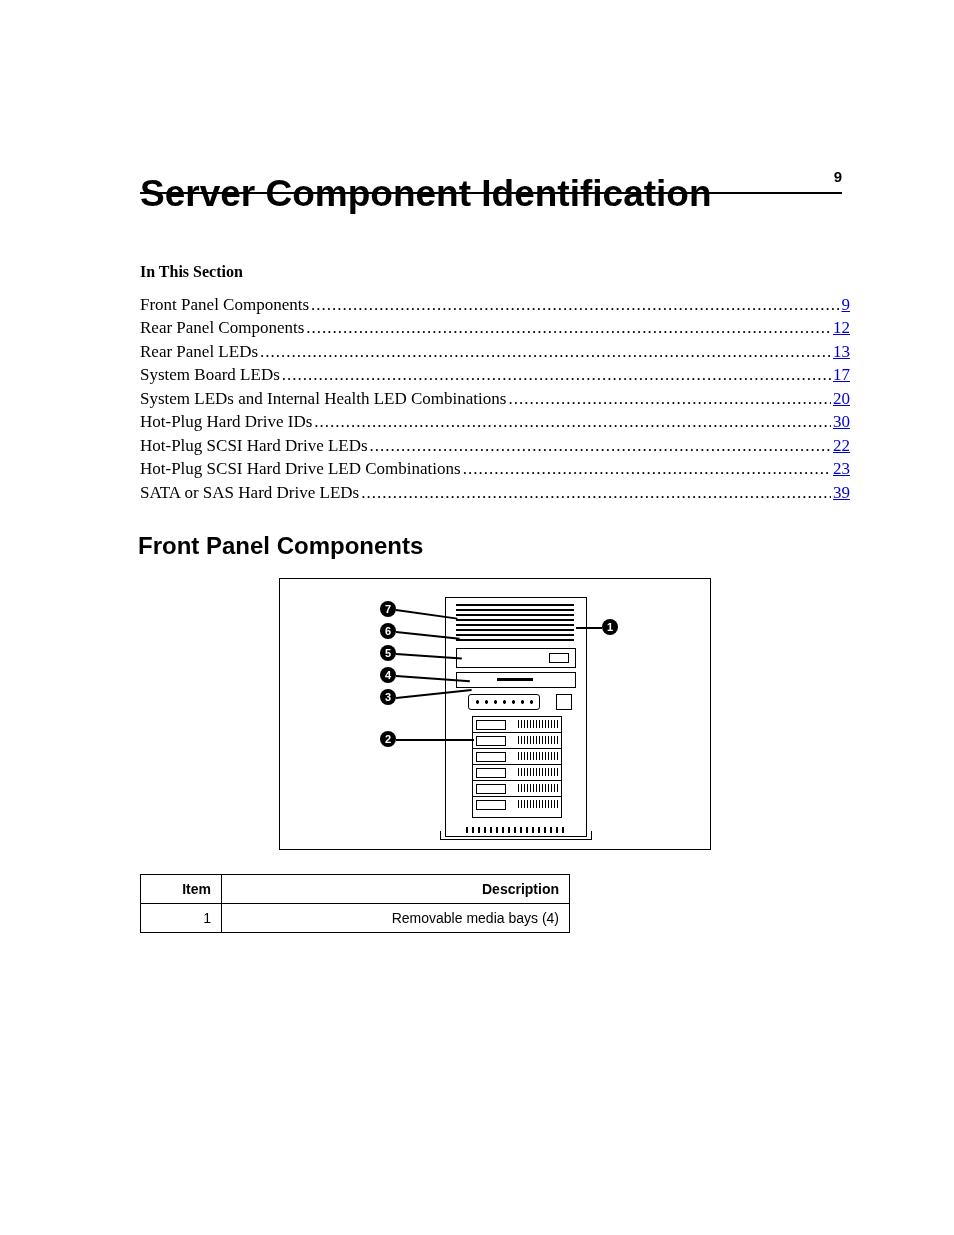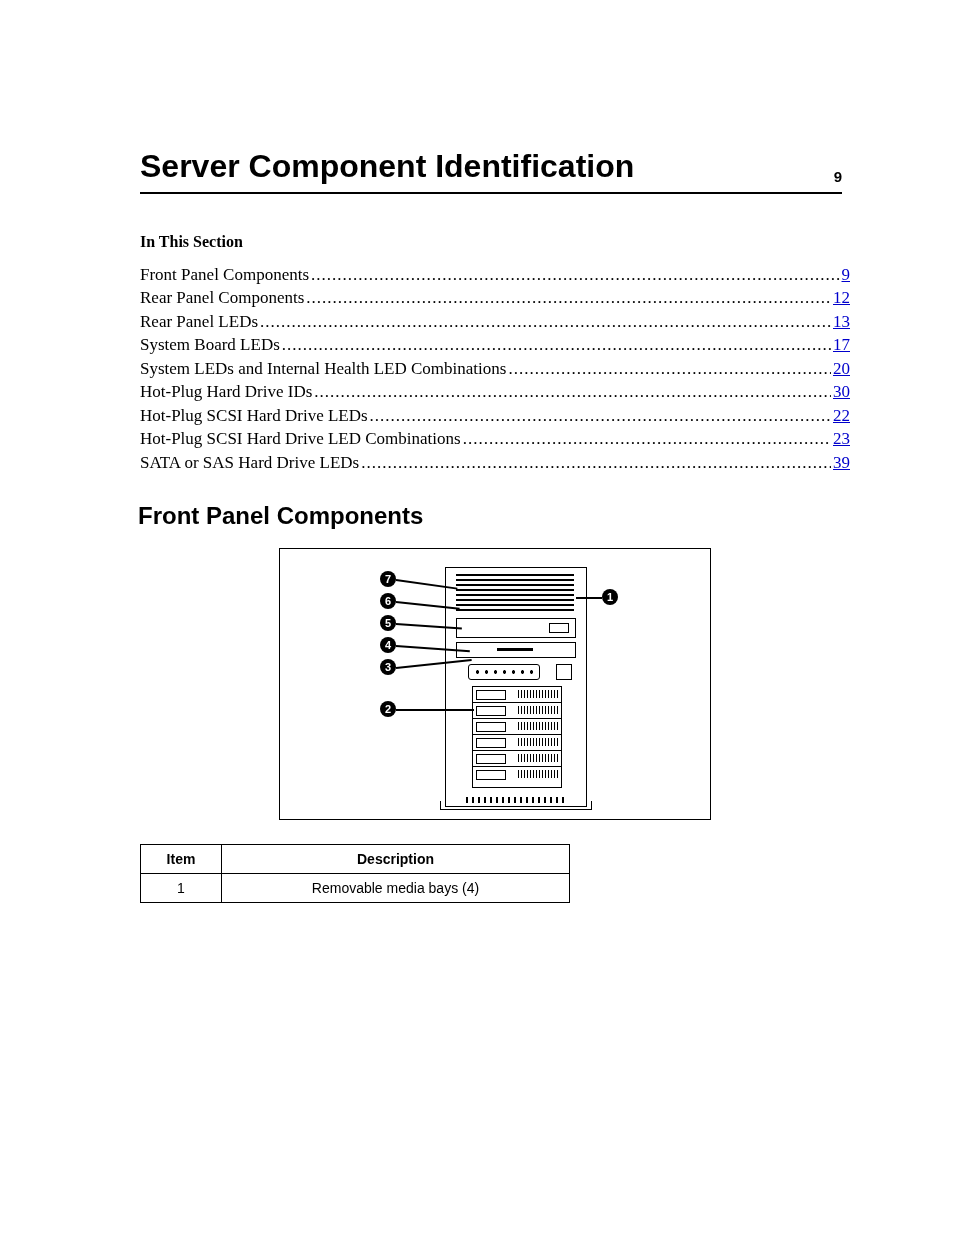--- a/index.html
+++ b/index.html
@@ -1,30 +1,30 @@
 <!DOCTYPE html>
 <html><head>
 <meta charset="utf-8">
 <style>
 html,body{margin:0;padding:0;background:#fff;font-family:"Times New Roman",Times,serif;color:#000}
 .page{width:954px;height:1235px;position:relative;box-sizing:border-box;padding:60px 104px 60px 140px}
 .pnum{position:absolute;top:168px;right:112px;font-family:Arial,Helvetica,sans-serif;font-weight:bold;font-size:15px}
 .hr{position:absolute;top:192px;left:140px;right:112px;border-top:2px solid #000;height:0}
-.h1{font-family:Arial,Helvetica,sans-serif;font-weight:bold;font-size:32px;margin-top:88px;margin-bottom:48px}
+.h1{font-family:Arial,Helvetica,sans-serif;font-weight:bold;font-size:37px;margin-top:113px;margin-bottom:48px}
 .h3{font-family:Liberation Serif, serif;font-weight:bold;font-size:16px;margin-bottom:12px}
 .toc{font-family:"Times New Roman",Times,serif;font-size:17px;line-height:1.38;margin-bottom:28px}
 .toc-row{display:flex;align-items:baseline;white-space:nowrap}
 .toc-label{flex:0 0 auto}
 .toc-dots{flex:1 1 auto;overflow:hidden;letter-spacing:1px;color:#000;margin:0 2px}
 .toc-dots::after{content:"....................................................................................................................................................................................................";}
 .toc-link{flex:0 0 auto;color:#0000cc;text-decoration:underline}
 .h2{font-family:Arial,Helvetica,sans-serif;font-weight:bold;font-size:24px;margin:8px 0 18px -2px}
 .figwrap{width:430px;margin:0 auto 24px;border:1.5px solid #000;position:relative;height:270px;background:#fff;overflow:hidden}
 .table{border-collapse:collapse;width:430px;font-family:Arial,Helvetica,sans-serif;font-size:14px}
-.table th,.table td{border:1px solid #000;padding:6px 10px;text-align:center}
+.table th,.table td{border:1px solid #000;padding:6px 10px;text-align:right}
 .table th{font-weight:bold}
 .callout{position:absolute;width:16px;height:16px;border-radius:50%;background:#000;color:#fff;font:bold 11px/16px Arial,Helvetica,sans-serif;text-align:center}
 .lead{position:absolute;background:#000;height:1.5px;transform-origin:left center}
 .tower{position:absolute;left:165px;top:18px;width:140px;height:238px;border:1.5px solid #000;background:#fff}
 .tower .base{position:absolute;left:-6px;right:-6px;bottom:-4px;height:8px;border:1.5px solid #000;border-top:none}
 .tower .vents{position:absolute;left:10px;top:6px;width:118px;height:38px;background:repeating-linear-gradient(#000 0 2px,#fff 2px 5px)}
 .tower .cd{position:absolute;left:10px;top:50px;width:118px;height:18px;border:1px solid #000}
 .tower .cd::after{content:"";position:absolute;right:6px;top:4px;width:18px;height:8px;border:1px solid #000}
 .tower .floppy{position:absolute;left:10px;top:74px;width:118px;height:14px;border:1px solid #000}
 .tower .floppy::after{content:"";position:absolute;left:40px;top:5px;width:36px;height:3px;background:#000}

